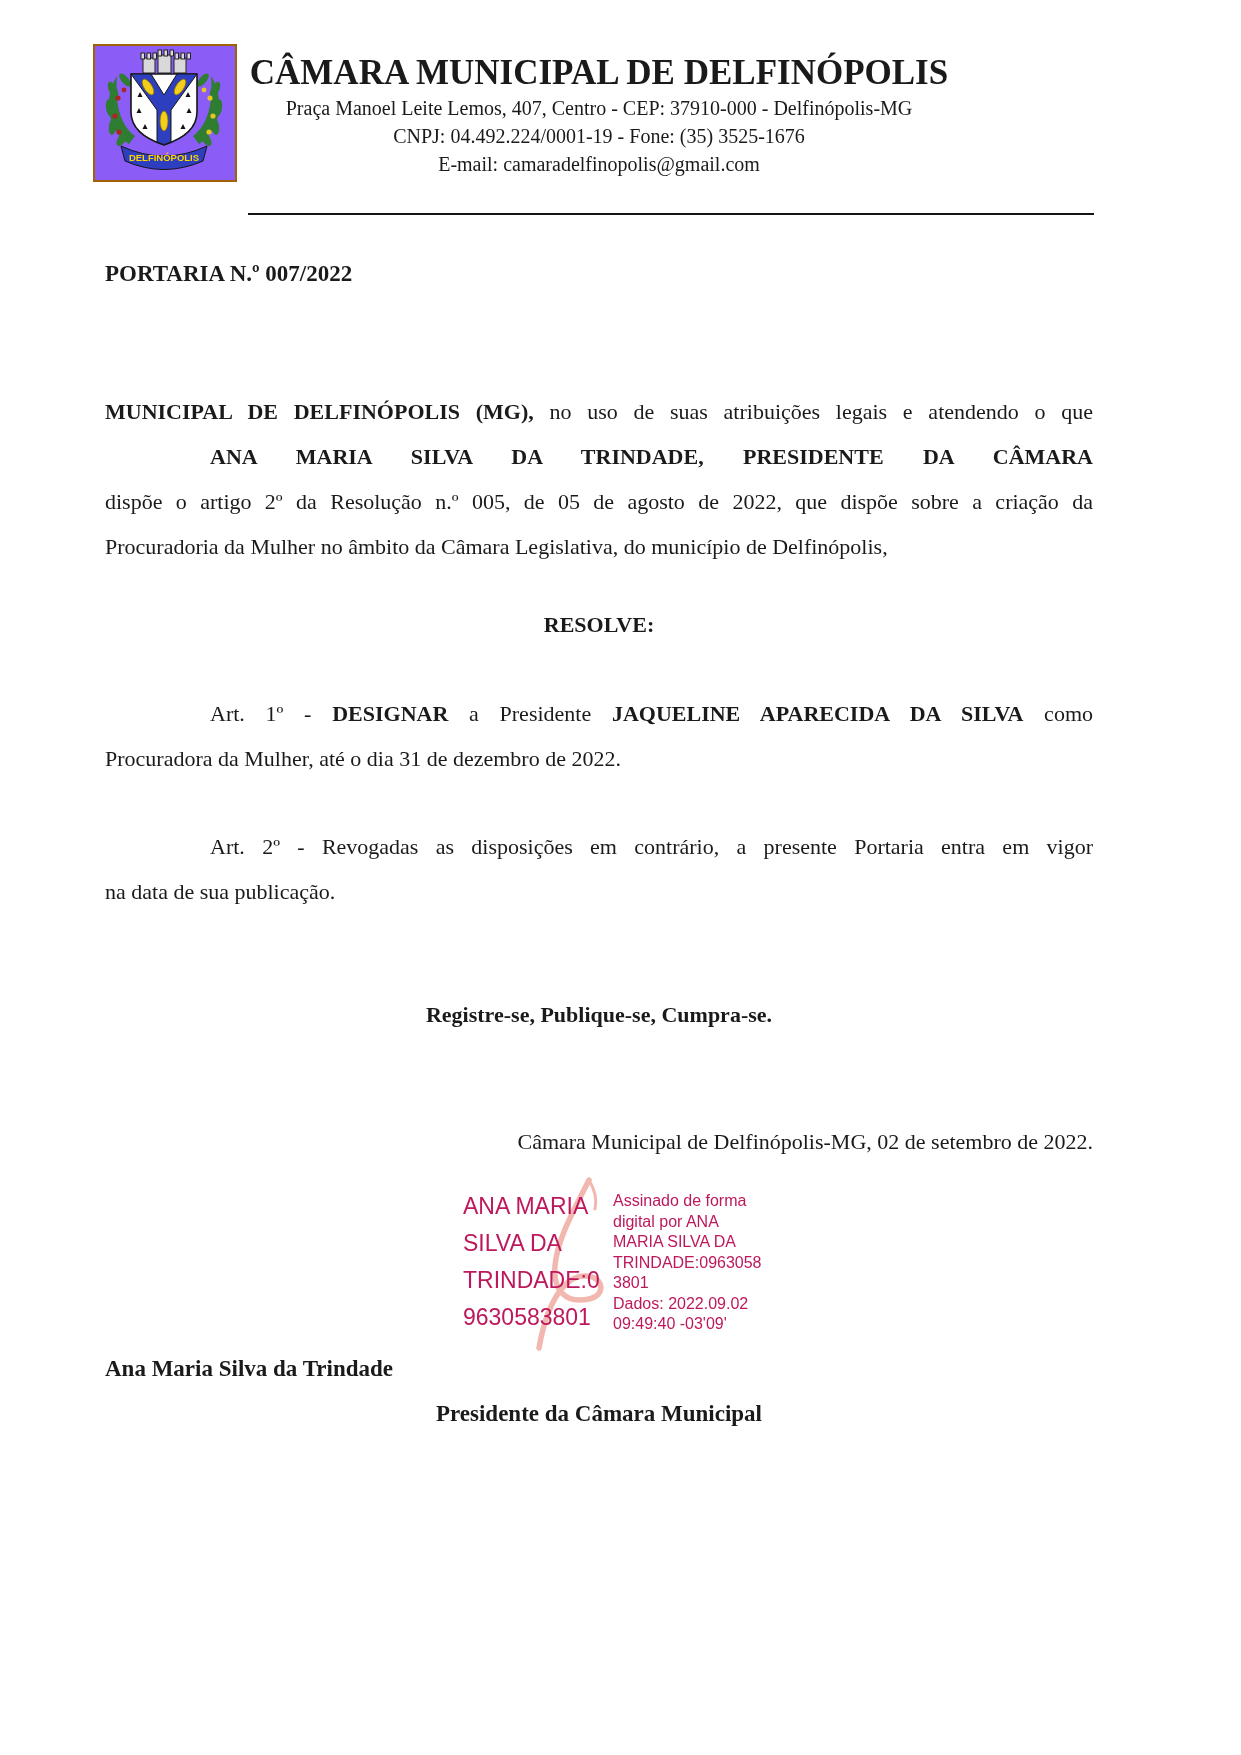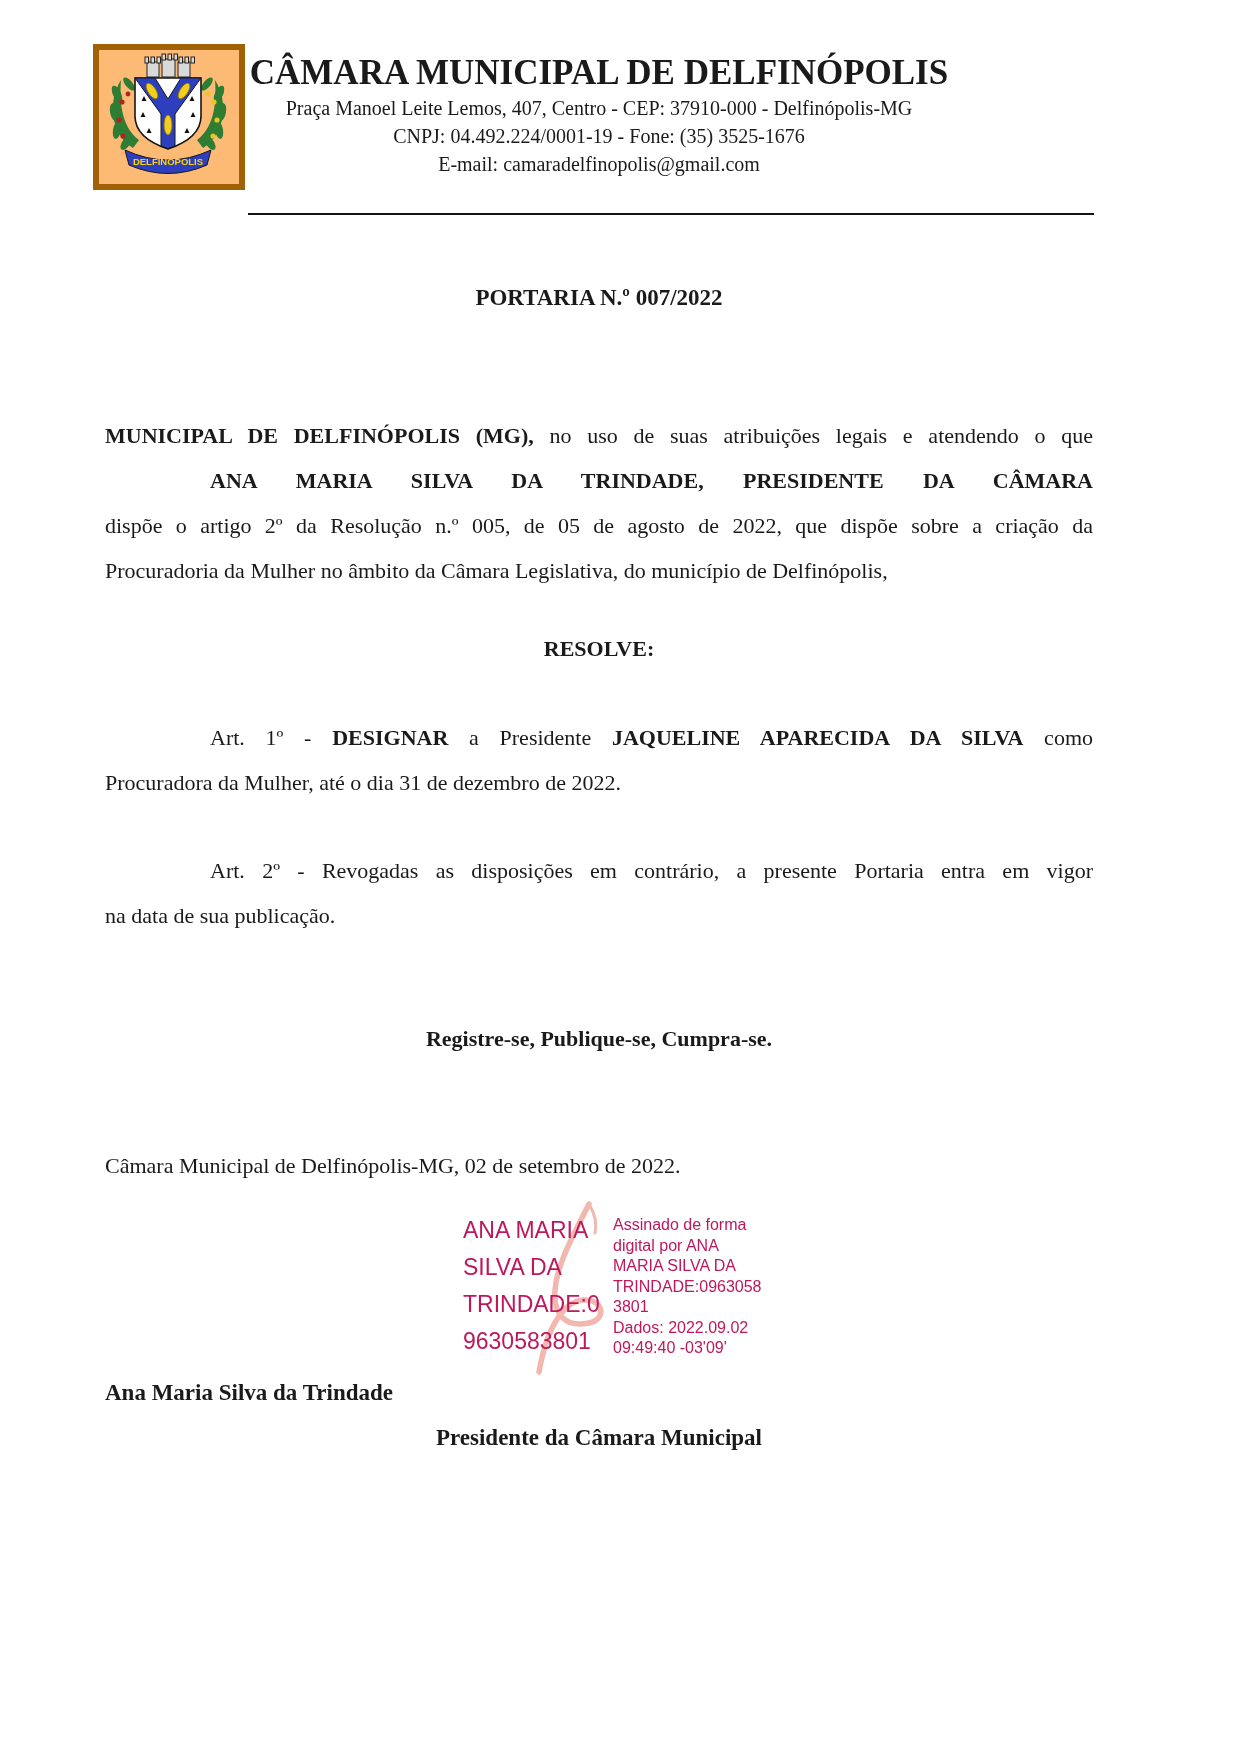--- a/index.html
+++ b/index.html
@@ -9,39 +9,39 @@
     background:#ffffff;
     font-family:"Liberation Serif","DejaVu Serif",serif;
     color:#1a1a1a;
     overflow:hidden;
   }
   .content{margin-left:105px;width:988px;}
 
   
   .logo-box{
     position:absolute;left:93px;top:44px;width:140px;height:134px;
-    border:6px solid #a16207;background:#fdba74;
+    border:2px solid #a16207;background:#8b5cf6;
   }
   .hdr{margin-top:52px;text-align:center;}
   .hdr-title{font-size:35px;font-weight:bold;line-height:42px;letter-spacing:0;}
   .hdr-line{font-size:20px;line-height:28px;}
   .rule{margin-top:35px;margin-left:143px;width:846px;border-top:2px solid #151515;}
 
   
-  .doc-title{margin-top:68px;text-align:center;font-size:23px;font-weight:bold;line-height:30px;}
+  .doc-title{margin-top:44px;font-size:23px;font-weight:bold;line-height:30px;}
   .para{font-size:22px;}
   .para .line{line-height:45px;}
   .para .just{text-align:justify;text-align-last:justify;}
   .para .ind{padding-left:105px;}
   .p1{margin-top:100px;}
   .resolve{margin-top:33px;text-align:center;font-size:22px;font-weight:bold;line-height:45px;}
   .art1{margin-top:44px;}
   .art2{margin-top:43px;}
   .order-line{margin-top:78px;text-align:center;font-size:22px;font-weight:bold;line-height:45px;}
-  .date-line{margin-top:82px;text-align:left;font-size:22px;line-height:45px;}
+  .date-line{margin-top:82px;text-align:right;font-size:22px;line-height:45px;}
 
   
   .sig{
     position:relative;
     margin-top:24px;margin-left:358px;
     width:330px;min-height:150px;
     display:flex;
     font-family:"Liberation Sans","DejaVu Sans",sans-serif;
     color:#be185d;
   }

